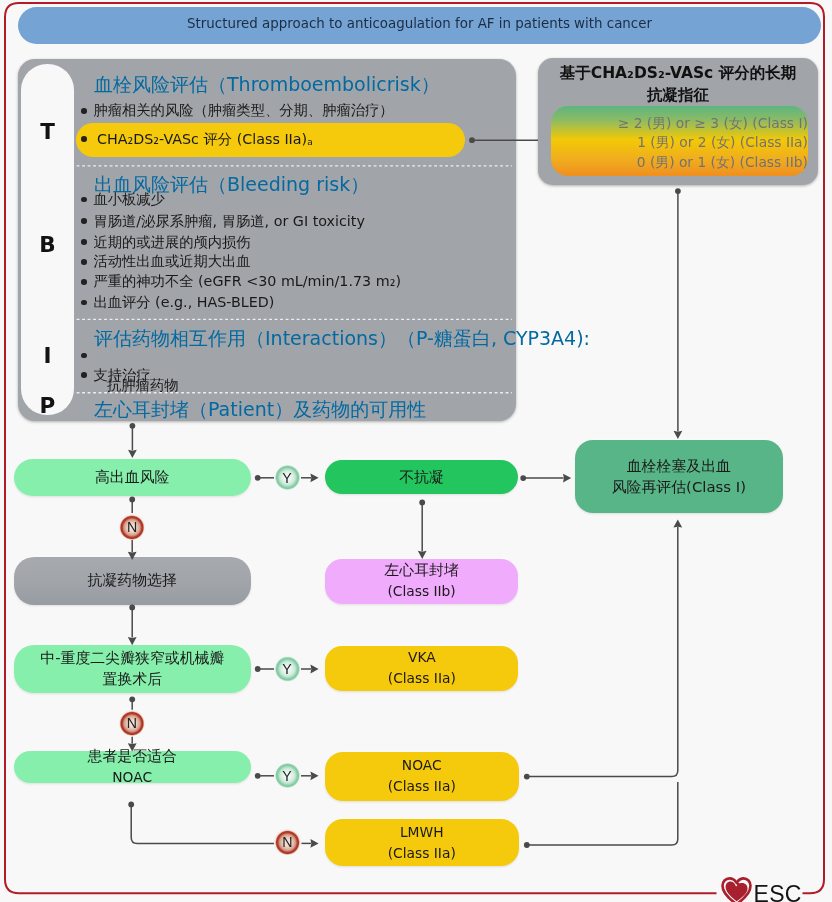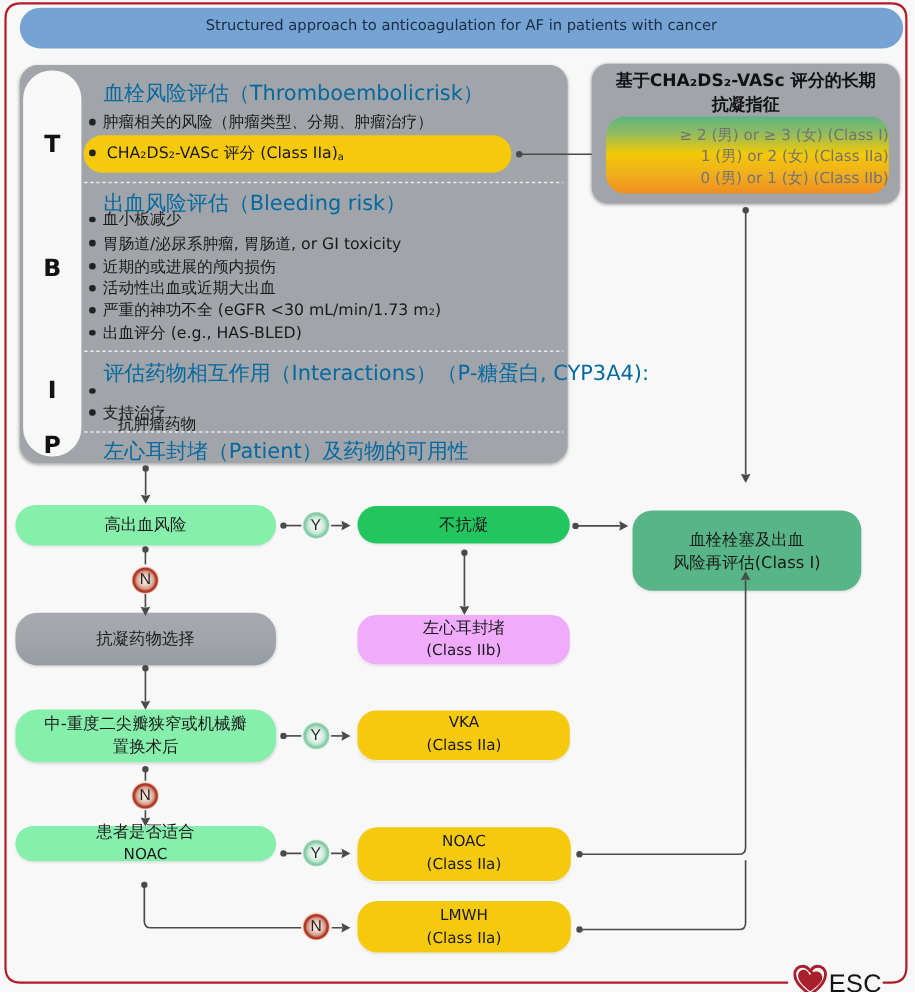--- a/index.html
+++ b/index.html
@@ -115,21 +115,21 @@
       <div>≥ 2 (男) or ≥ 3 (女) (Class I)</div>
       <div>1 (男) or 2 (女) (Class IIa)</div>
       <div>0 (男) or 1 (女) (Class IIb)</div>
     </div>
 <div class="fbox purple" style="left:13.8px;top:459.1px;width:236.8px;height:37.0px;border-radius:18.5px;">
       <div>高出血风险</div>
     </div>
 <div class="fbox blue" style="left:325.1px;top:460.1px;width:192.9px;height:34.1px;border-radius:17px;">
       <div>不抗凝</div>
     </div>
-<div class="fbox green" style="left:575.0px;top:440.3px;width:207.7px;height:72.9px;border-radius:18px;margin-top:24px;">
+<div class="fbox green" style="left:575.0px;top:440.3px;width:207.7px;height:72.9px;border-radius:18px;">
       <div>血栓栓塞及出血</div>
       <div>风险再评估(Class I)</div>
     </div>
 <div class="fbox graybox" style="left:13.8px;top:556.6px;width:236.8px;height:48.6px;border-radius:20px;">
       <div>抗凝药物选择</div>
     </div>
 <div class="fbox orange" style="left:324.7px;top:558.5px;width:193.8px;height:45.7px;border-radius:17px;">
       <div>左心耳封堵</div>
       <div class="lat">(Class IIb)</div>
     </div>

